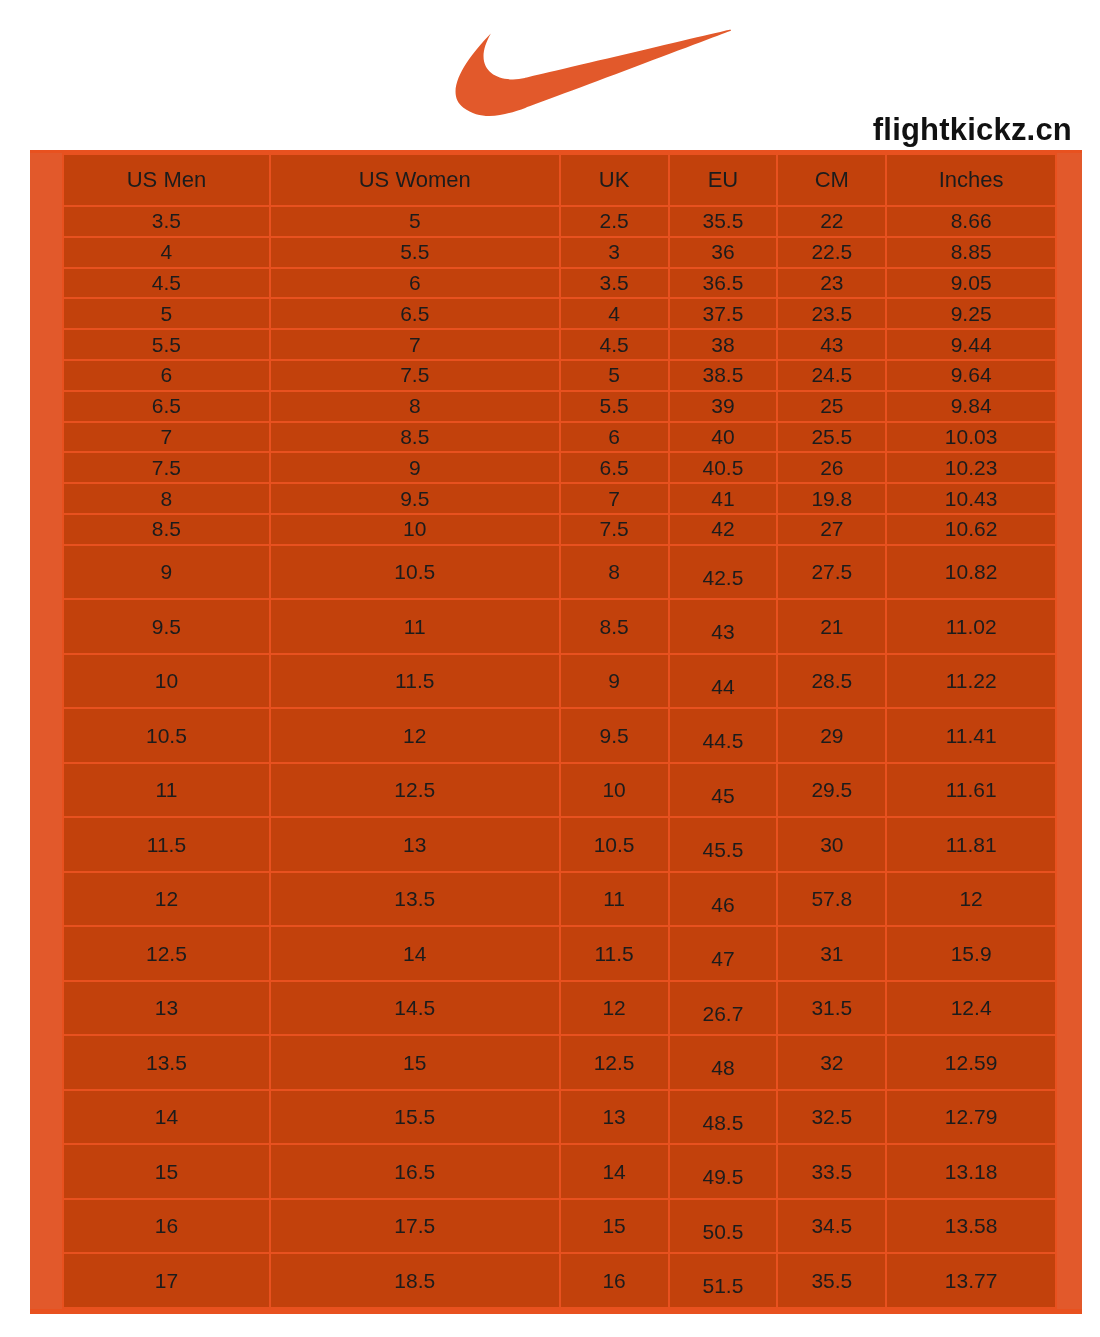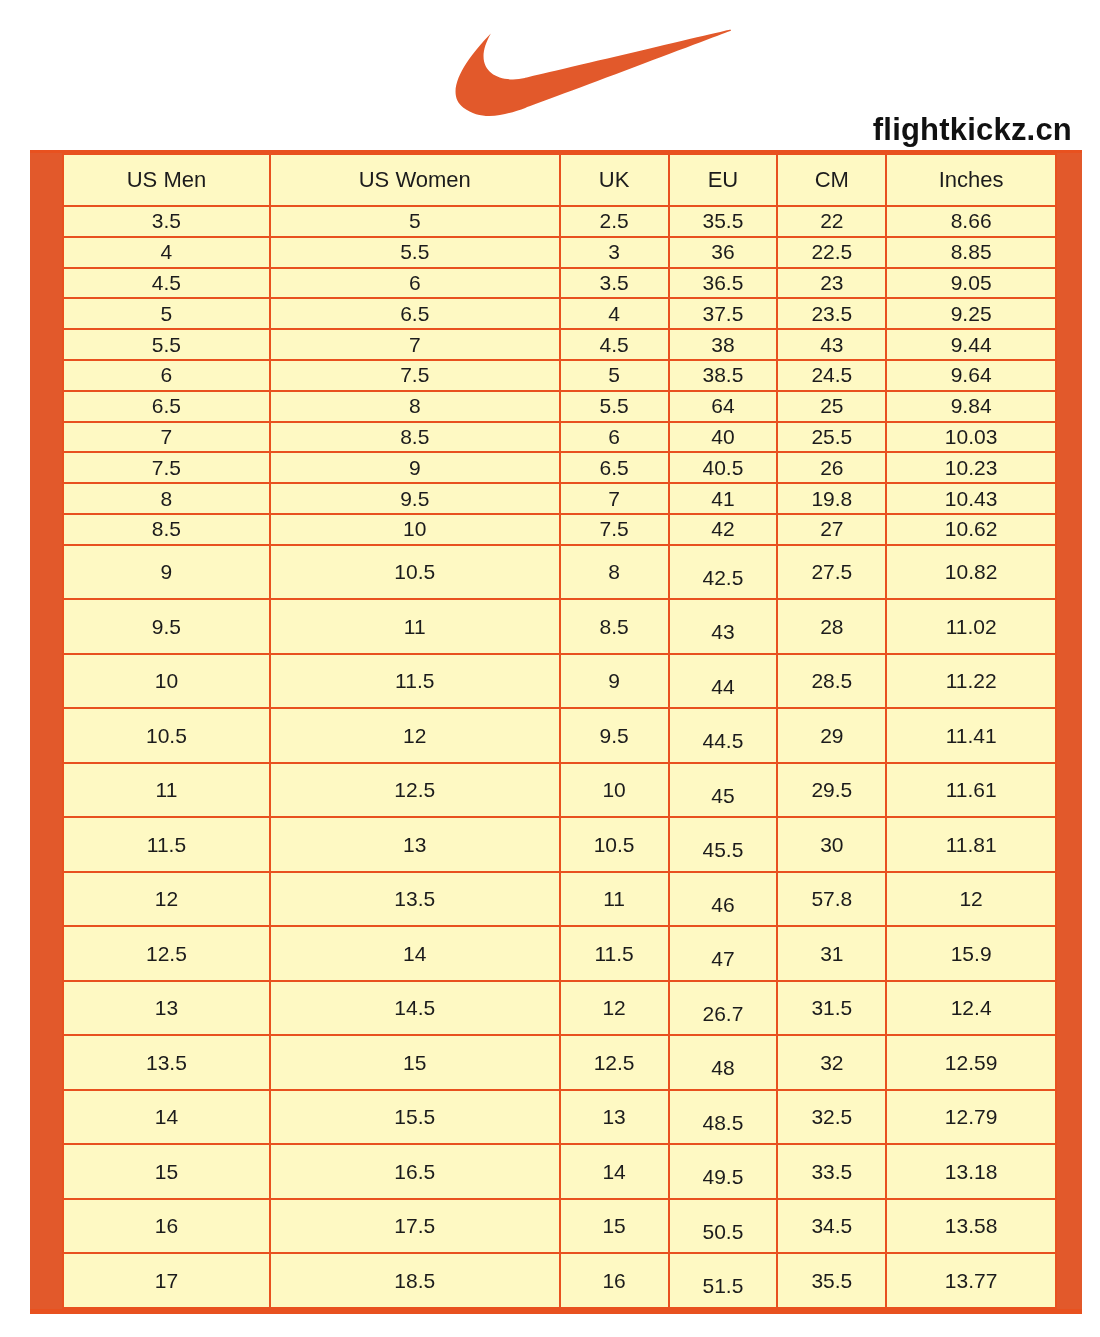--- a/index.html
+++ b/index.html
@@ -32,21 +32,21 @@
     display:flex;
     border-top:3px solid var(--grid);
     border-bottom:5px solid var(--grid);
   }
   .strip{background:var(--accent);}
   .strip.left{width:32px;}
   .strip.right{width:25px;}
   table{
     flex:1;height:100%;
     border-collapse:collapse;table-layout:fixed;
-    background:#fef9c3;
+    background:#c2410c;
   }
   th,td{
     border:2px solid var(--grid);
     text-align:center;vertical-align:middle;
     color:var(--ink);
   }
   thead th{
     height:52px;
     font-size:22px;font-weight:400;
   }
@@ -128,21 +128,21 @@
           <td>7.5</td>
           <td>5</td>
           <td>38.5</td>
           <td>24.5</td>
           <td>9.64</td>
         </tr>
         <tr>
           <td>6.5</td>
           <td>8</td>
           <td>5.5</td>
-          <td>64</td>
+          <td>39</td>
           <td>25</td>
           <td>9.84</td>
         </tr>
         <tr>
           <td>7</td>
           <td>8.5</td>
           <td>6</td>
           <td>40</td>
           <td>25.5</td>
           <td>10.03</td>
@@ -177,21 +177,21 @@
           <td>8</td>
           <td>42.5</td>
           <td>27.5</td>
           <td>10.82</td>
         </tr>
         <tr>
           <td>9.5</td>
           <td>11</td>
           <td>8.5</td>
           <td>43</td>
-          <td>28</td>
+          <td>21</td>
           <td>11.02</td>
         </tr>
         <tr>
           <td>10</td>
           <td>11.5</td>
           <td>9</td>
           <td>44</td>
           <td>28.5</td>
           <td>11.22</td>
         </tr>

